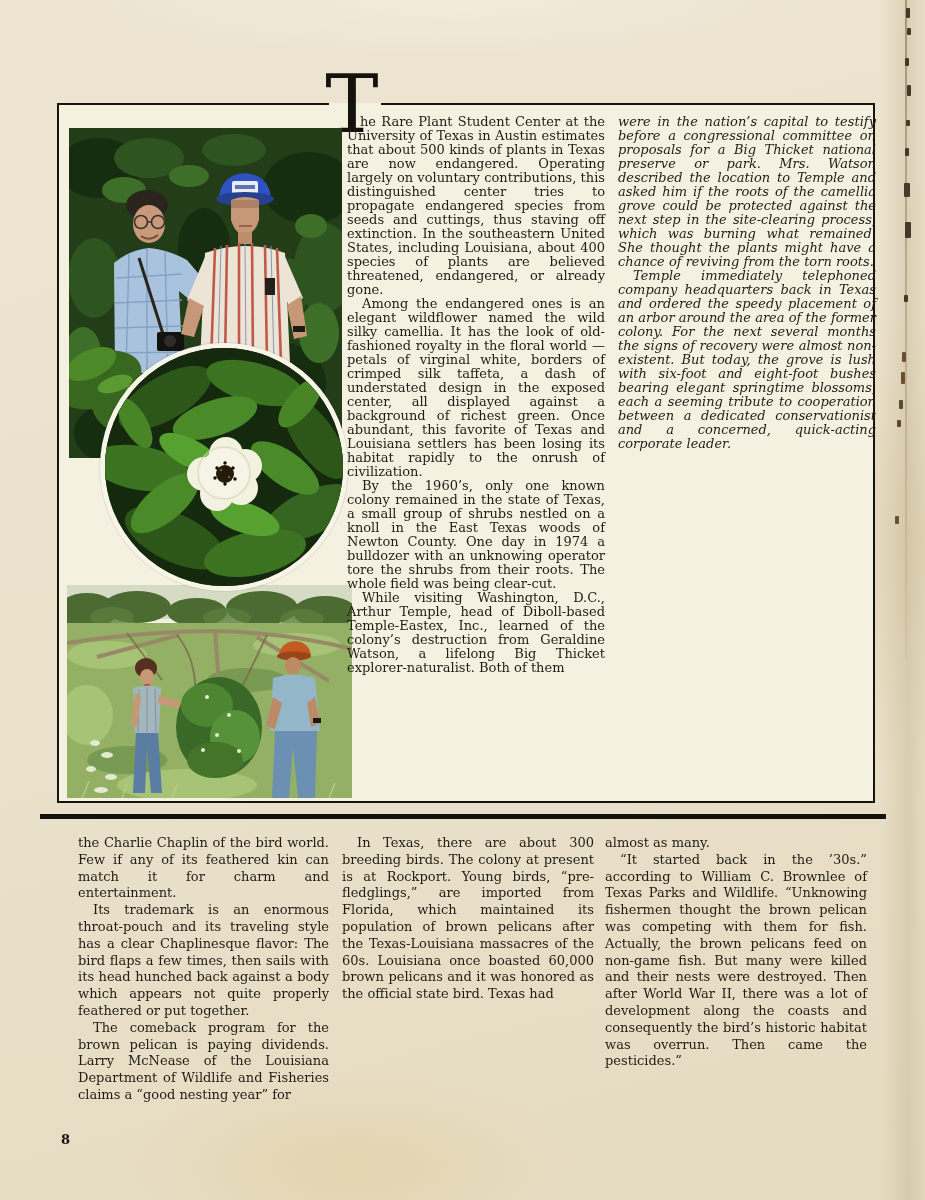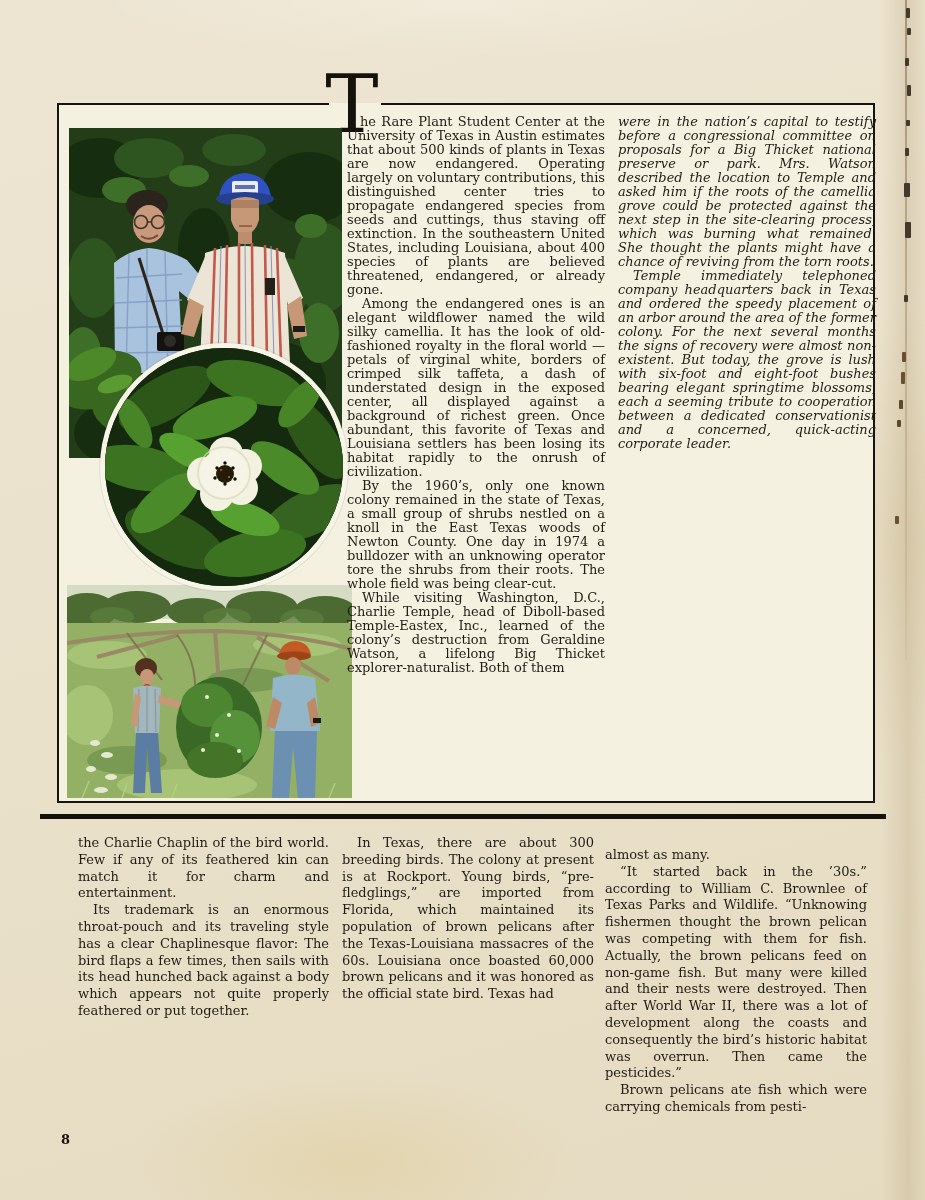--- a/index.html
+++ b/index.html
@@ -42,21 +42,21 @@
   .fcol2{left:559px;width:258px;font-style:italic;}
   p.ind{text-indent:15px;}
   p.first{text-indent:13px;}
 
   .thick-rule{position:absolute;left:40px;top:814px;width:846px;height:5px;background:#14110c;}
 
   .bcol{position:absolute;top:835px;font-size:13px;line-height:16.8px;text-align:justify;}
   .bcol p{margin:0;}
   .bcol1{left:78px;width:251px;}
   .bcol2{left:342px;width:252px;}
-  .bcol3{left:605px;width:262px;margin-top:12px;}
+  .bcol3{left:605px;width:262px;}
 
   .page-num{position:absolute;left:61px;top:1132px;font-size:13px;font-weight:bold;color:#17140f;}
 </style>
 </head>
 <body>
 
 <div class="page">
   <div class="stains"></div>
 
   <div class="feature-box">
@@ -305,41 +305,41 @@
               <circle cx="124" cy="129" r="1.1"></circle>
             </g>
         </g>
       </svg>
     </div>
 
     <div class="fcol fcol1">
       <p class="first">he Rare Plant Student Center at the University of Texas in Austin estimates that about 500 kinds of plants in Texas are now endangered. Operating largely on voluntary contributions, this distinguished center tries to propagate endangered species from seeds and cuttings, thus staving off extinction. In the southeastern United States, including Louisiana, about 400 species of plants are believed threatened, endangered, or already gone.</p>
       <p class="ind">Among the endangered ones is an elegant wildflower named the wild silky camellia. It has the look of old-fashioned royalty in the floral world — petals of virginal white, borders of crimped silk taffeta, a dash of understated design in the exposed center, all displayed against a background of richest green. Once abundant, this favorite of Texas and Louisiana settlers has been losing its habitat rapidly to the onrush of civilization.</p>
       <p class="ind">By the 1960’s, only one known colony remained in the state of Texas, a small group of shrubs nestled on a knoll in the East Texas woods of Newton County. One day in 1974 a bulldozer with an unknowing operator tore the shrubs from their roots. The whole field was being clear-cut.</p>
-      <p class="ind">While visiting Washington, D.C., Charlie Temple, head of Diboll-based Temple-Eastex, Inc., learned of the colony’s destruction from Geraldine Watson, a lifelong Big Thicket explorer-naturalist. Both of them</p>
+      <p class="ind">While visiting Washington, D.C., Arthur Temple, head of Diboll-based Temple-Eastex, Inc., learned of the colony’s destruction from Geraldine Watson, a lifelong Big Thicket explorer-naturalist. Both of them</p>
     </div>
     <div class="fcol fcol2">
       <p>were in the nation’s capital to testify before a congressional committee on proposals for a Big Thicket national preserve or park. Mrs. Watson described the location to Temple and asked him if the roots of the camellia grove could be protected against the next step in the site-clearing process, which was burning what remained. She thought the plants might have a chance of reviving from the torn roots.</p>
       <p class="ind">Temple immediately telephoned company headquarters back in Texas and ordered the speedy placement of an arbor around the area of the former colony. For the next several months the signs of recovery were almost non-existent. But today, the grove is lush with six-foot and eight-foot bushes bearing elegant springtime blossoms, each a seeming tribute to cooperation between a dedicated conservationist and a concerned, quick-acting corporate leader.</p>
     </div>
   </div>
 
   <div class="thick-rule"></div>
 
   <div class="bcol bcol1">
     <p>the Charlie Chaplin of the bird world. Few if any of its feathered kin can match it for charm and entertainment.</p>
     <p class="ind">Its trademark is an enormous throat-pouch and its traveling style has a clear Chaplinesque flavor: The bird flaps a few times, then sails with its head hunched back against a body which appears not quite properly feathered or put together.</p>
+    <p class="ind">The comeback program for the brown pelican is paying dividends. Larry McNease of the Louisiana Department of Wildlife and Fisheries claims a “good nesting year” for</p>
   </div>
   <div class="bcol bcol2">
     <p class="ind">In Texas, there are about 300 breeding birds. The colony at present is at Rockport. Young birds, “pre-fledglings,” are imported from Florida, which maintained its population of brown pelicans after the Texas-Louisiana massacres of the 60s. Louisiana once boasted 60,000 brown pelicans and it was honored as the official state bird. Texas had</p>
   </div>
   <div class="bcol bcol3">
     <p>almost as many.</p>
     <p class="ind">“It started back in the ’30s.” according to William C. Brownlee of Texas Parks and Wildlife. “Unknowing fishermen thought the brown pelican was competing with them for fish. Actually, the brown pelicans feed on non-game fish. But many were killed and their nests were destroyed. Then after World War II, there was a lot of development along the coasts and consequently the bird’s historic habitat was overrun. Then came the pesticides.”</p>
-    <p class="ind">Brown pelicans ate fish which were carrying chemicals from pesti-</p>
   </div>
 
   <div class="page-num">8</div>
 
   <div class="edge-band"></div>
   <div class="edge-line"></div>
   <div class="speck" style="left:906px;top:8px;height:10px;"></div>
   <div class="speck" style="left:907px;top:28px;height:7px;"></div>
   <div class="speck" style="left:905px;top:58px;height:8px;"></div>
   <div class="speck" style="left:907px;top:85px;height:11px;"></div>

